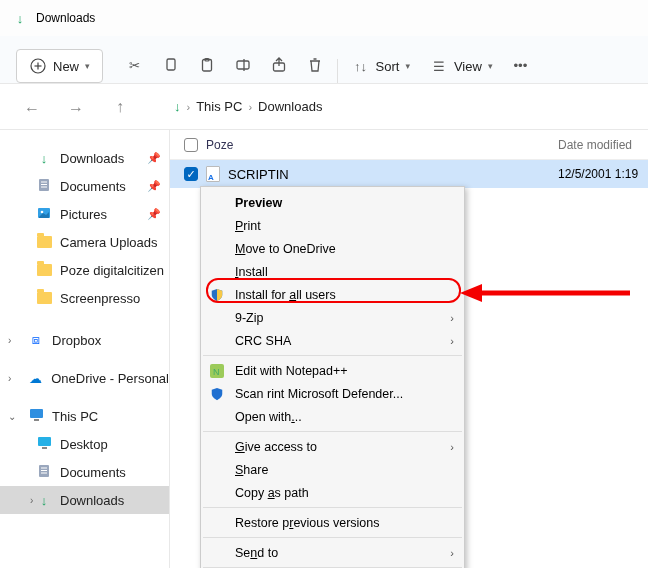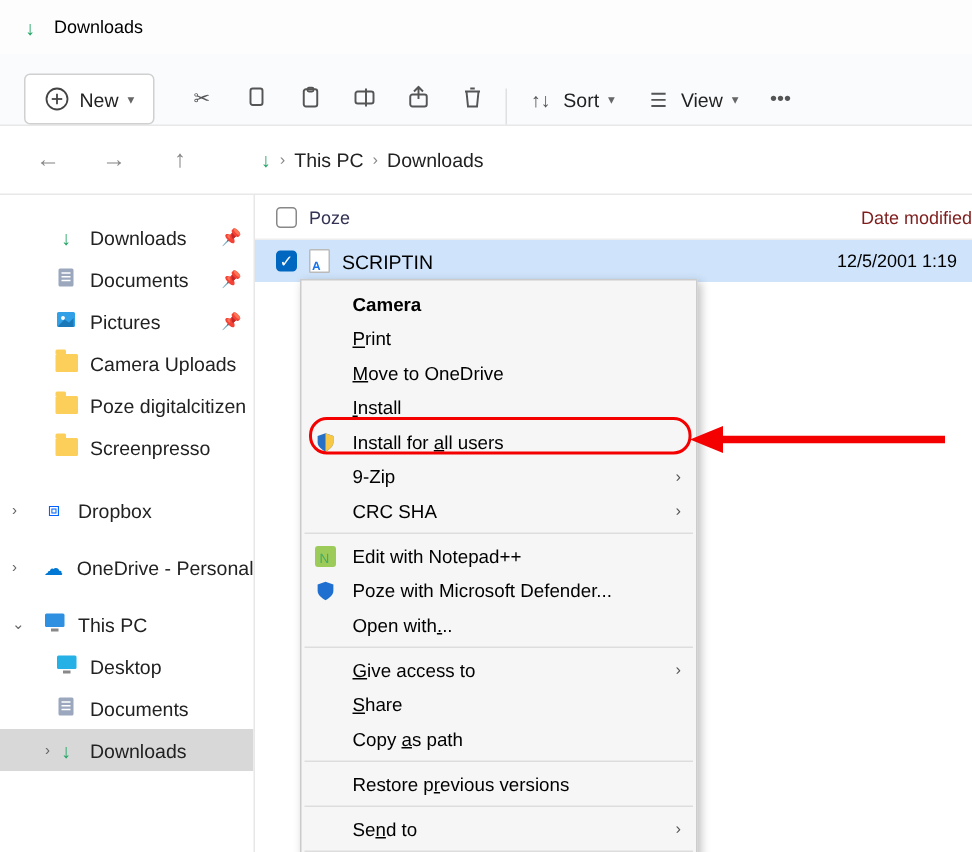--- a/index.html
+++ b/index.html
@@ -25,21 +25,21 @@
 .sb-item.sub { padding-left:36px;}
 .sb-item.active{ background:#d8d8d8;}
 .sb-item .pin{ position:absolute; right:8px; color:#777; font-size:11px;}
 .sb-chev{ position:absolute; left:8px; color:#666; font-size:10px;}
 .sb-icon{ width:16px; height:16px; display:inline-flex; align-items:center; justify-content:center;}
 .folder-icon{width:15px;height:12px; background:#fccf5a; border-radius:1px; position:relative;}
 .folder-icon::before{content:"";position:absolute;top:-3px;left:0;width:7px;height:3px;background:#fccf5a;border-radius:1px 1px 0 0;}
 .content { flex:1; position:relative; overflow:hidden;}
 .col-headers { height:30px; display:flex; align-items:center; border-bottom:1px solid #eee; font-size:12px; color:#335; padding-left:14px;}
 .col-name{ flex:1; display:flex; align-items:center; gap:8px;}
-.col-date{ width:90px; text-align:right; color:#7f1d1d;}
+.col-date{ width:90px; text-align:left; color:#737373;}
 .chk{width:14px;height:14px;border:1.5px solid #888;border-radius:3px; display:inline-flex; align-items:center; justify-content:center;}
 .chk.checked{background:#0067c0;border-color:#0067c0;color:#fff;font-size:11px;}
 .row{ height:28px; display:flex; align-items:center; padding-left:14px; background:#cfe4fb;}
 .row .filename{flex:1; display:flex; align-items:center; gap:8px; font-size:13px;}
 .row .date{ width:90px; font-size:12px;}
 .file-ico{width:14px;height:16px;background:#fff;border:1px solid #bbb;border-radius:1px;position:relative;}
 .file-ico::before{content:"A";position:absolute;bottom:-1px;left:1px;font-size:8px;color:#1a73e8;font-weight:bold;}
 .context-menu{ position:absolute; left:200px; top:186px; width:265px; background:#f6f6f6; border:1px solid #ccc; box-shadow:2px 2px 6px rgba(0,0,0,0.25); padding:4px 0; z-index:10;}
 .cm-item{ height:23px; display:flex; align-items:center; padding:0 10px 0 34px; font-size:12.5px; position:relative; white-space:nowrap;}
 .cm-item u{text-decoration:underline;}
@@ -271,21 +271,21 @@
         <span class="file-ico"></span>
         <span>SCRIPTIN</span>
       </div>
       <div class="date">12/5/2001 1:19</div>
     </div>
   </div>
 </div>
 
 <div class="context-menu" id="context-menu">
     <div class="cm-item bold">
-      <span>Camera</span>
+      <span>Preview</span>
     </div>
     <div class="cm-item">
       <span><u>P</u>rint</span>
     </div>
     <div class="cm-item">
       <span><u>M</u>ove to OneDrive</span>
     </div>
     <div class="cm-item">
       <span><u>I</u>nstall</span>
     </div>
@@ -315,21 +315,21 @@
         </svg>
       </span>
       <span>Edit with Notepad++</span>
     </div>
     <div class="cm-item">
       <span class="cm-icon">
         <svg width="14" height="14" viewBox="0 0 16 16">
           <path d="M8 1 L14 3 V8 C14 12 8 15 8 15 C8 15 2 12 2 8 V3 Z" fill="#1f6fd0"></path>
         </svg>
       </span>
-      <span>Poze with Microsoft Defender...</span>
+      <span>Scan rint Microsoft Defender...</span>
     </div>
     <div class="cm-item">
       <span>Open with<u>.</u>..</span>
     </div>
     <div class="cm-sep"></div>
     <div class="cm-item">
       <span><u>G</u>ive access to</span>
       <span class="submenu-arrow">›</span>
     </div>
     <div class="cm-item">

